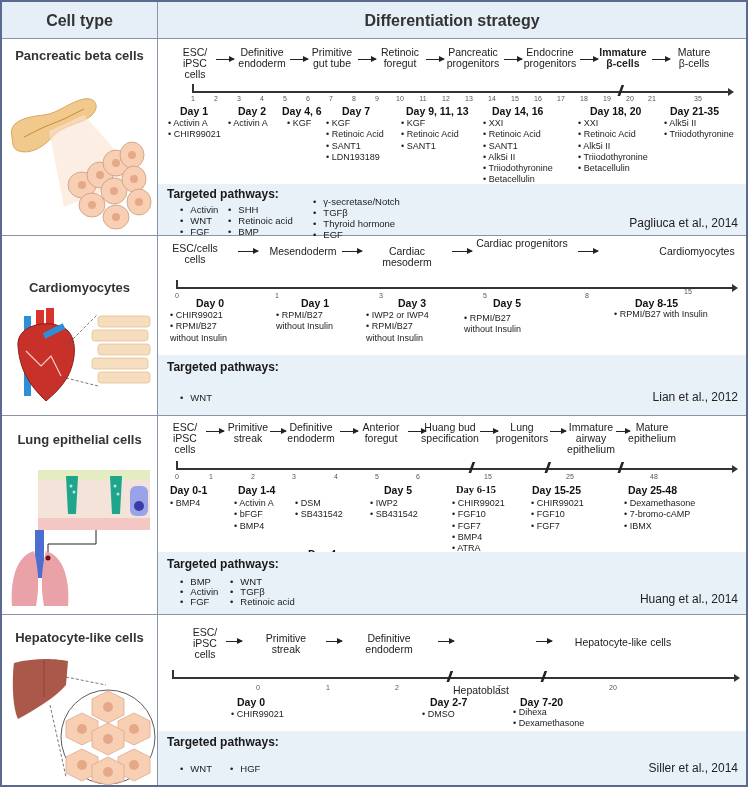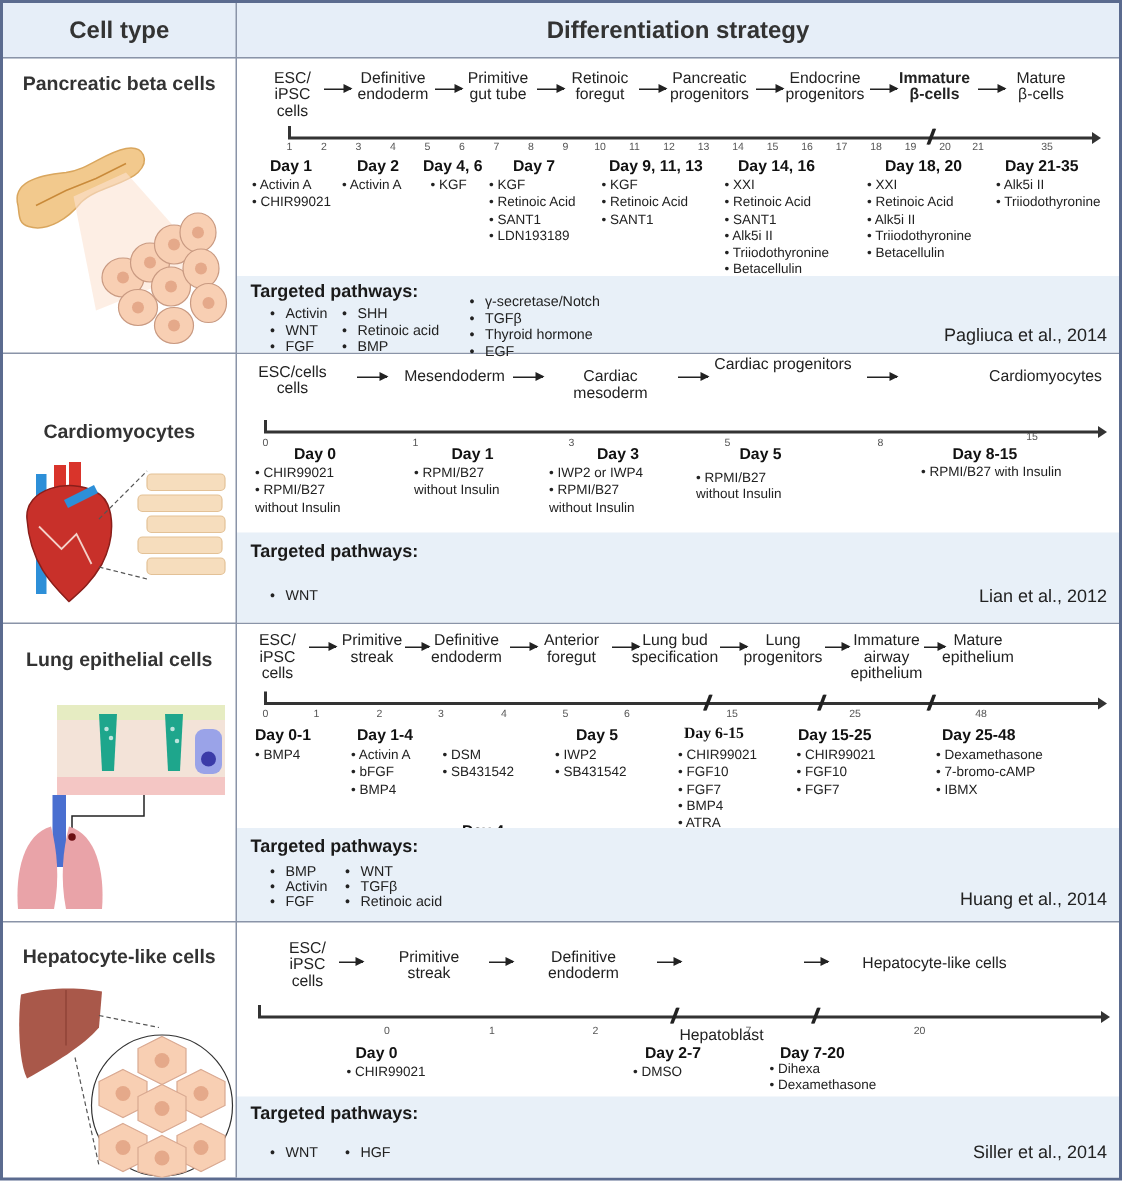--- a/index.html
+++ b/index.html
@@ -288,21 +288,21 @@
 
     <div class="strategy" style="top:0;height:120px;">
       <div class="stage" style="left:10px;top:6px;width:34px;">ESC/ iPSC cells</div>
       <div class="arrow" style="left:48px;top:15px;width:18px;"></div>
       <div class="stage" style="left:68px;top:6px;width:44px;">Primitive streak</div>
       <div class="arrow" style="left:112px;top:15px;width:16px;"></div>
       <div class="stage" style="left:128px;top:6px;width:50px;">Definitive endoderm</div>
       <div class="arrow" style="left:182px;top:15px;width:18px;"></div>
       <div class="stage" style="left:200px;top:6px;width:46px;">Anterior foregut</div>
       <div class="arrow" style="left:250px;top:15px;width:18px;"></div>
-      <div class="stage" style="left:262px;top:6px;width:60px;">Lung bud specification</div>
+      <div class="stage" style="left:262px;top:6px;width:60px;">Huang bud specification</div>
       <div class="arrow" style="left:322px;top:15px;width:18px;"></div>
       <div class="stage" style="left:336px;top:6px;width:56px;">Lung progenitors</div>
       <div class="arrow" style="left:392px;top:15px;width:16px;"></div>
       <div class="stage" style="left:406px;top:6px;width:54px;">Immature airway epithelium</div>
       <div class="arrow" style="left:458px;top:15px;width:14px;"></div>
       <div class="stage" style="left:464px;top:6px;width:60px;">Mature epithelium</div>
 
       <div class="axis-start" style="left:18px;top:45px;"></div>
       <div class="axis" style="left:18px;top:52px;width:560px;"></div>
       <div class="brk" style="left:312px;top:44px;">//</div>

